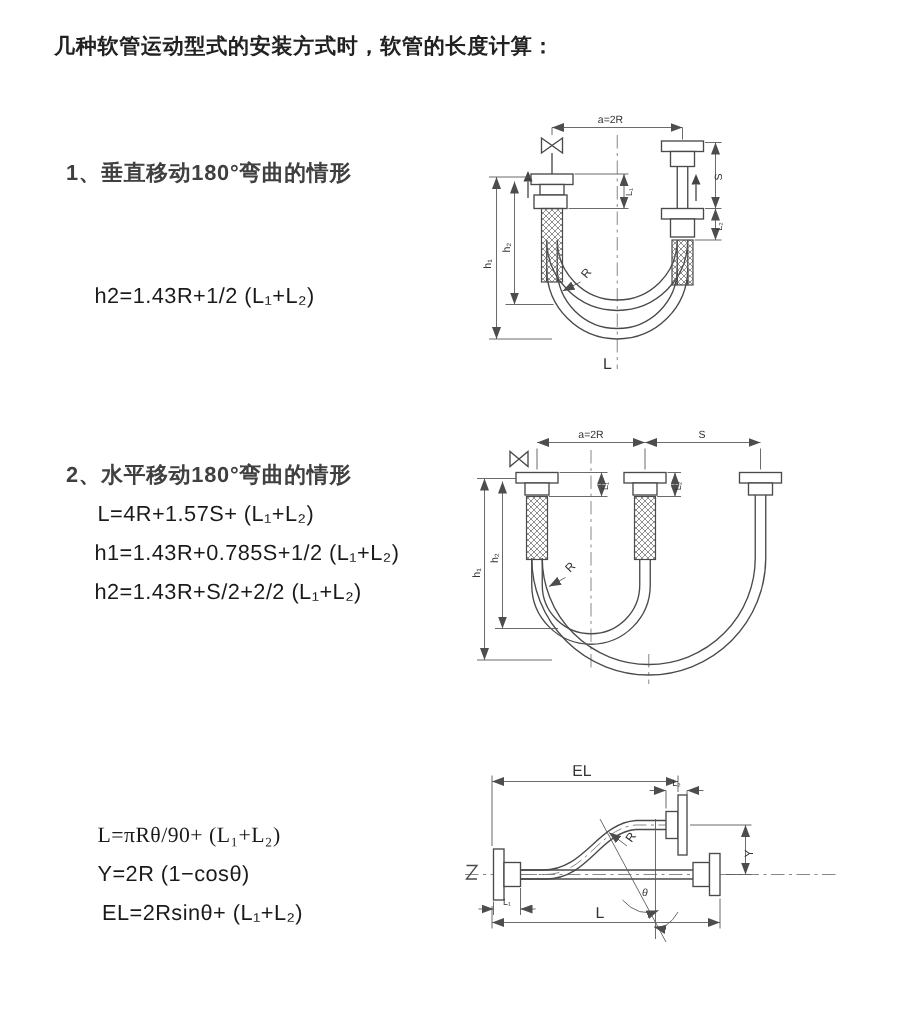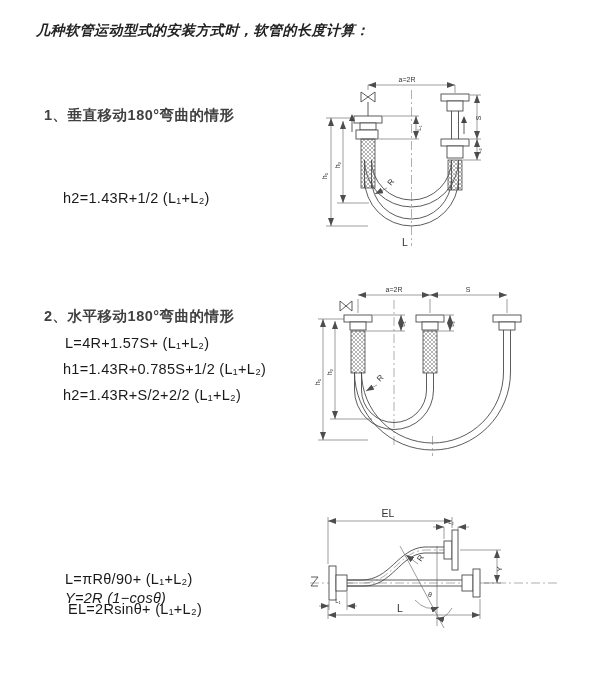--- a/index.html
+++ b/index.html
@@ -30,21 +30,21 @@
       </marker>
       <marker id="aS" markerUnits="userSpaceOnUse" markerWidth="8" markerHeight="6" refX="0" refY="3" orient="auto">
         <path d="M8,0L0,3L8,6Z" fill="#4d4d4d"></path>
       </marker>
       <pattern id="braid" width="4" height="4" patternUnits="userSpaceOnUse">
         <path d="M0,4L4,0M0,0L4,4" stroke="#6a6a6a" stroke-width="0.5"></path>
       </pattern>
     </defs>
   </svg>
 
-  <div class="abs title" style="left:36px;top:22px;font-style:italic;">几种软管运动型式的安装方式时，软管的长度计算：</div>
+  <div class="abs title" style="left:36px;top:22px;">几种软管运动型式的安装方式时，软管的长度计算：</div>
 
   <div class="abs hd" style="left:44px;top:106px;">1、垂直移动180°弯曲的情形</div>
   <div class="abs fm" style="left:63px;top:190px;">h2=1.43R+1/2 (L₁+L₂)</div>
 
   <svg style="left:300px;top:68px;" width="300" height="196" viewBox="300 68 300 196">
     <line class="c" x1="411.5" y1="90" x2="411.5" y2="246"></line>
 
     <g>
       <path class="o" d="M364.5,188 L364.5,179 A47,47 0 0 0 458.5,179 L458.5,190"></path>
       <path class="o" d="M371.5,188 L371.5,179 A40,40 0 0 0 451.5,179 L451.5,190"></path>
@@ -200,22 +200,22 @@
       <line class="d" x1="450" y1="315" x2="450" y2="331" marker-start="url(#aS)" marker-end="url(#aE)"></line>
       <text class="s6" x="454" y="324" text-anchor="middle" transform="rotate(-90 454 324)">L₂</text>
     </g>
 
     <g>
       <line class="d" x1="377" y1="385" x2="366" y2="391" marker-end="url(#aE)"></line>
       <text class="s8" x="380" y="382" transform="rotate(-45 380 382)">R</text>
     </g>
   </svg>
 
-  <div class="abs fm" style="left:65px;top:571px;">L=πRθ/90+ (L₁+L₂)</div>
-  <div class="abs fm" style="left:65px;top:590px;font-style:italic;">Y=2R (1−cosθ)</div>
+  <div class="abs fm" style="left:65px;top:549px;font-family:Liberation Serif, serif;">L=πRθ/90+ (L₁+L₂)</div>
+  <div class="abs fm" style="left:65px;top:575px;">Y=2R (1−cosθ)</div>
   <div class="abs fm" style="left:68px;top:601px;">EL=2Rsinθ+ (L₁+L₂)</div>
 
   <svg style="left:295px;top:498px;" width="310" height="168" viewBox="295 498 310 168">
     <line class="c" x1="310" y1="583" x2="558" y2="583"></line>
     <polyline class="o" points="311,577 318,577 311,586 318,586"></polyline>
 
     <g>
       <line class="o" x1="347" y1="580" x2="462" y2="580"></line>
       <line class="o" x1="347" y1="586" x2="462" y2="586"></line>
       <rect class="p" x="462" y="575" width="11" height="16"></rect>

